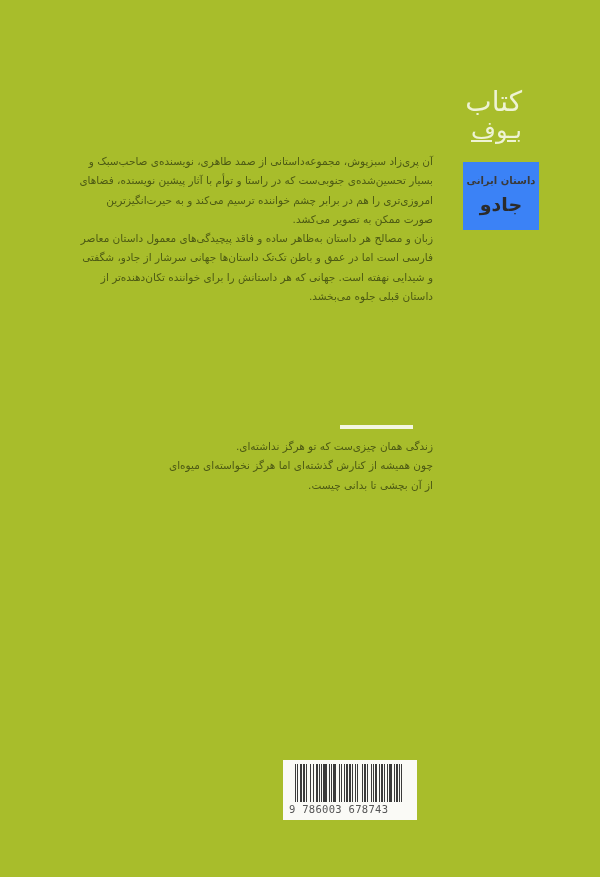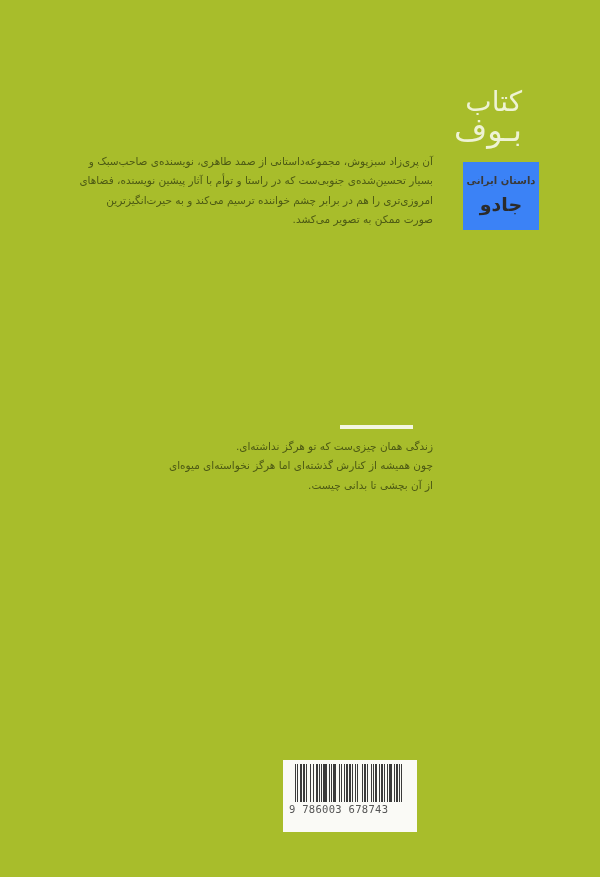--- a/index.html
+++ b/index.html
@@ -21,21 +21,21 @@
   }
   .brand .line1 {
     display: block;
     font-family: "DejaVu Sans", sans-serif;
     font-size: 28px; line-height: 28px; font-weight: normal;
     letter-spacing: 0px;
   }
   .brand .line2 {
     display: block;
     font-family: "DejaVu Sans", sans-serif;
-    font-size: 32px; line-height: 28px; font-weight: normal;
+    font-size: 24px; line-height: 28px; font-weight: normal; text-decoration: underline;
   }
   .logo-box {
     position: absolute; left: 463px; top: 162px;
     width: 76px; height: 68px;
     background: #3b82f6;
     direction: rtl;
     text-align: center;
   }
   .logo-box .series {
     display: block;
@@ -66,21 +66,21 @@
   .quote {
     position: absolute; left: 78px; top: 437px;
     width: 355px;
     direction: rtl; text-align: right;
     color: #4d5a14;
     font-size: 10.5px;
     line-height: 19.3px;
   }
   .barcode-box {
     position: absolute; left: 283px; top: 760px;
-    width: 134px; height: 72px;
+    width: 134px; height: 60px;
     background: #fafaf6;
     padding: 4px 8px 2px 6px;
   }
   .bars {
     display: flex; align-items: stretch; height: 38px;
     margin-left: 6px;
   }
   .bars span { display: block; height: 100%; }
   .isbn {
     font-family: "DejaVu Sans Mono", monospace;
@@ -101,20 +101,21 @@
     <span class="line2">بـوف</span>
   </div>
 
   <div class="logo-box">
     <span class="series">داستان ایرانی</span>
     <span class="imprint">جادو</span>
   </div>
 
   <div class="blurb">
     <p>آن پری‌زاد سبزپوش، مجموعه‌داستانی از صمد طاهری، نویسنده‌ی صاحب‌سبک و بسیار تحسین‌شده‌ی جنوبی‌ست که در راستا و توأم با آثار پیشین نویسنده، فضاهای امروزی‌تری را هم در برابر چشم خواننده ترسیم می‌کند و به حیرت‌انگیزترین صورت ممکن به تصویر می‌کشد.</p>
+    <p>زبان و مصالح هر داستان به‌ظاهر ساده و فاقد پیچیدگی‌های معمول داستان معاصر فارسی است اما در عمق و باطن تک‌تک داستان‌ها جهانی سرشار از جادو، شگفتی و شیدایی نهفته است. جهانی که هر داستانش را برای خواننده تکان‌دهنده‌تر از داستان قبلی جلوه می‌بخشد.</p>
   </div>
 
   <div class="divider"></div>
 
   <div class="quote">
     <p>زندگی همان چیزی‌ست که تو هرگز نداشته‌ای.</p>
     <p>چون همیشه از کنارش گذشته‌ای اما هرگز نخواسته‌ای میوه‌ای</p>
     <p>از آن بچشی تا بدانی چیست.</p>
   </div>
 

